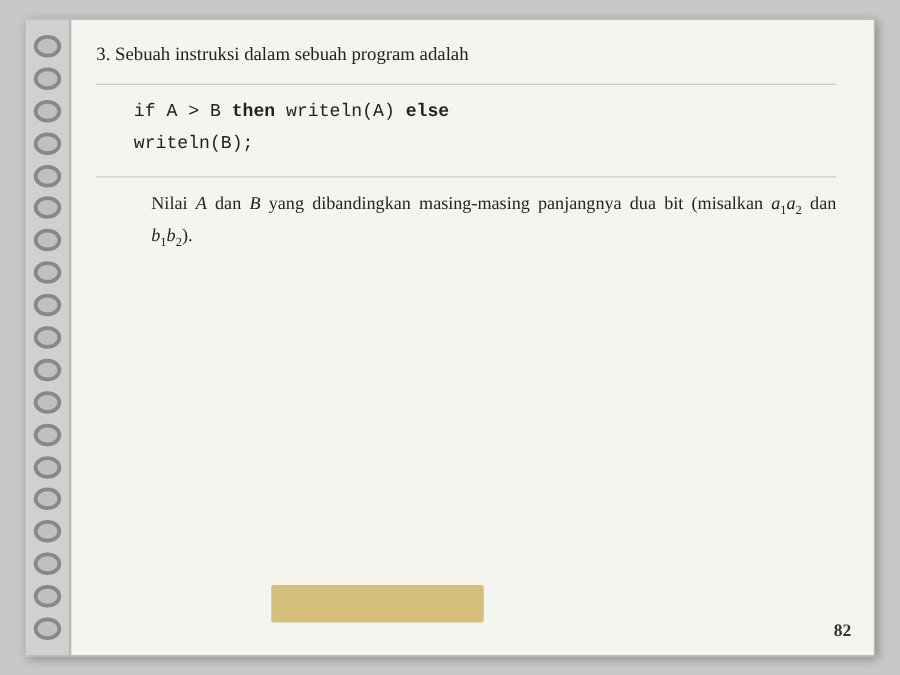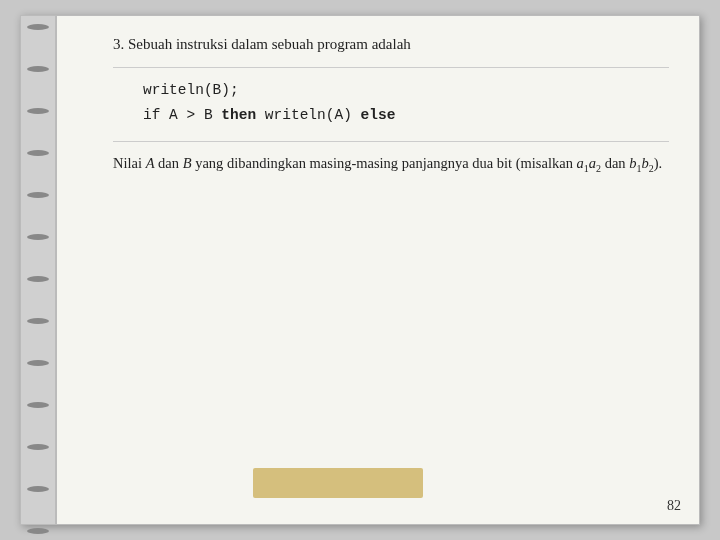--- a/index.html
+++ b/index.html
@@ -1,15 +1,15 @@
 <!DOCTYPE html>
 <html><head>
   <meta charset="utf-8">
   <style>
-    * { margin: 0; padding: 0; box-sizing: border-box; gap: 36px; }
+    * { margin: 0; padding: 0; box-sizing: border-box; }
 
     body {
       width: 720px;
       height: 540px;
       background: #c8c8c8;
       display: flex;
       align-items: center;
       justify-content: center;
       font-family: 'Times New Roman', Times, serif;
     }
@@ -70,20 +70,21 @@
     .code-line {
       display: block;
     }
 
     .body-text {
       font-size: 14.5px;
       color: #222;
       line-height: 1.65;
       text-align: justify;
       font-family: 'Times New Roman', Times, serif;
+      margin-left: 44px;
     }
 
     .body-text p {
       margin-bottom: 6px;
     }
 
     .indent {
       padding-left: 28px;
       text-indent: -14px;
     }
@@ -108,20 +109,21 @@
       border-radius: 2px;
     }
 
     .page-number {
       position: absolute;
       bottom: 10px;
       right: 18px;
       font-size: 14px;
       color: #333;
       font-family: 'Times New Roman', Times, serif;
+      font-weight: bold;
     }
 
     .divider-line {
       width: 100%;
       height: 1px;
       background: #ccc;
       margin: 4px 0 10px 0;
     }
   </style>
 </head>
@@ -152,24 +154,24 @@
   </div>
 
   <div class="content-area">
 
     <div class="question-number">3. Sebuah instruksi dalam sebuah program adalah</div>
 
     <div class="divider-line"></div>
 
     <div class="code-block">
       <span class="code-line">
-        <span>writeln(B);</span>
+        <span>if </span><span>A </span><span>&gt; </span><span>B </span><span><strong>then</strong> </span><span>writeln(A) </span><span><strong>else</strong></span>
       </span>
       <span class="code-line">
-        <span>if </span><span>A </span><span>&gt; </span><span>B </span><span><strong>then</strong> </span><span>writeln(A) </span><span><strong>else</strong></span>
+        <span>writeln(B);</span>
       </span>
     </div>
 
     <div class="divider-line"></div>
 
     <div class="body-text">
       <p>
         Nilai <span class="italic">A</span> dan <span class="italic">B</span> yang dibandingkan masing-masing
         panjangnya dua bit (misalkan <span class="italic">a</span><sub class="subscript">1</sub><span class="italic">a</span><sub class="subscript">2</sub> dan <span class="italic">b</span><sub class="subscript">1</sub><span class="italic">b</span><sub class="subscript">2</sub>).
       </p>

